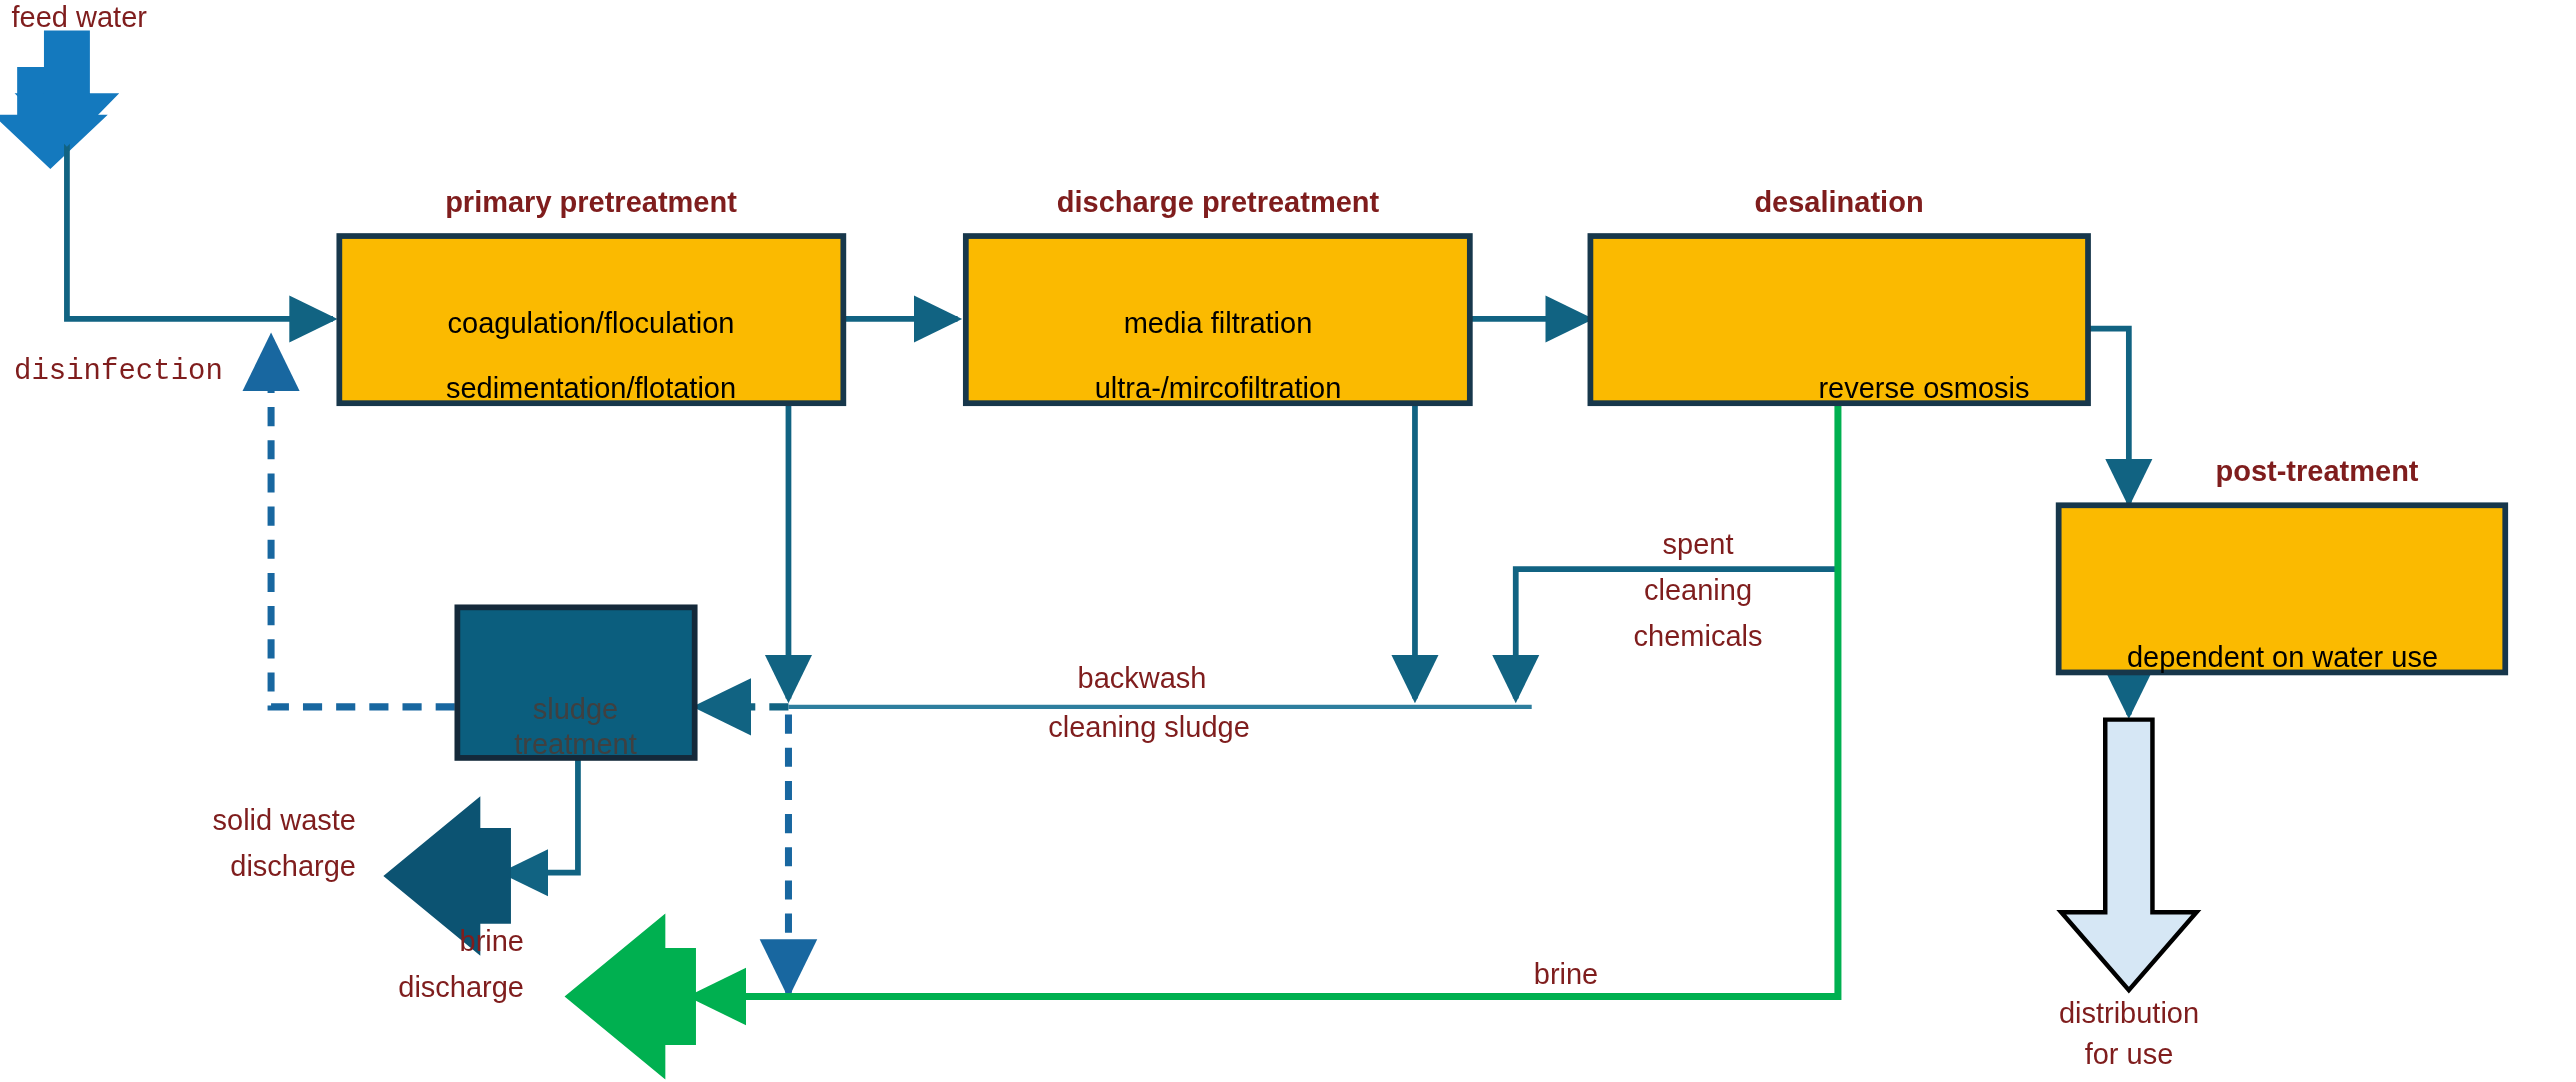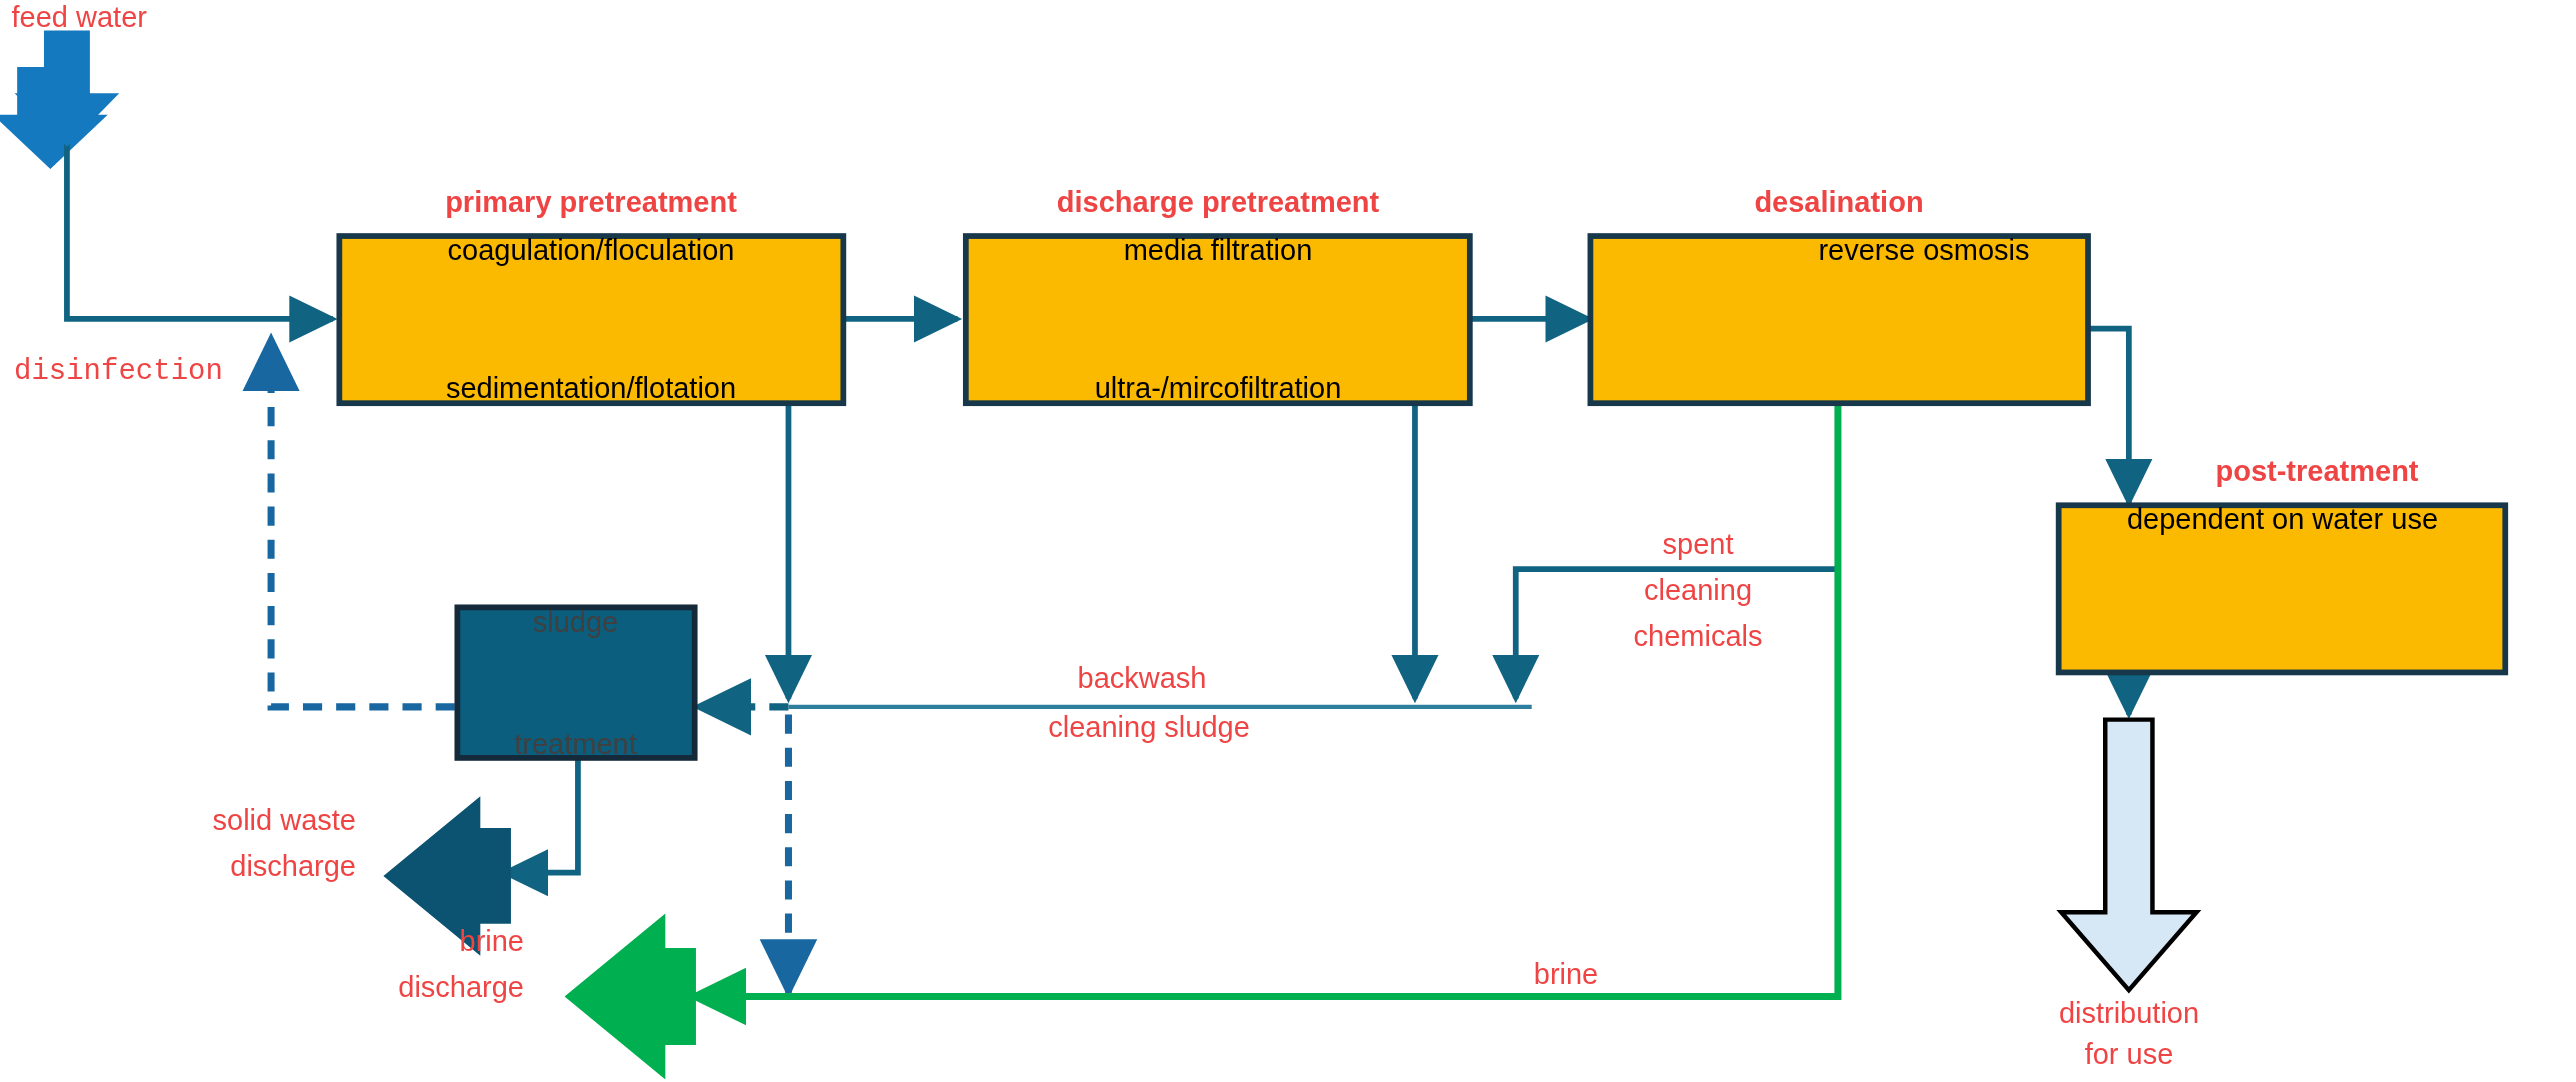--- a/index.html
+++ b/index.html
@@ -1,22 +1,22 @@
 <!DOCTYPE html>
 <html style="font-size:10.2px"><head>
 <meta charset="utf-8">
 <style>
   html,body{margin:0;padding:0;background:#ffffff;}
   body{font-family:"Liberation Sans", sans-serif;}
   #stage{position:relative;width:2576px;height:1082px;background:#fff;overflow:hidden;}
   svg{position:absolute;top:0;left:0;width:2576px;height:1082px;}
-  .lbl{position:absolute;color:#ef4444;font-family:"Liberation Sans",sans-serif;font-size:29px;line-height:1.18;white-space:pre;}
+  .lbl{position:absolute;color:#7f1d1d;font-family:"Liberation Sans",sans-serif;font-size:29px;line-height:1.18;white-space:pre;}
   .lbl.bold{font-weight:bold;}
   .lbl.ctr{text-align:center;transform:translateX(-50%);}
-  .boxtxt{position:absolute;display:flex;flex-direction:column;align-items:center;justify-content:space-between;
+  .boxtxt{position:absolute;display:flex;flex-direction:column;align-items:center;justify-content:flex-end;
           font-size:29px;color:#000;text-align:center;line-height:1.0;}
   .boxtxt span{display:block;}
   .boxtxt.dark span{color:#404040;}
   .boxtxt .l1{margin-bottom:36px;}
   .boxtxt.tight .l1{margin-bottom:6.4px;}
 </style>
 </head>
 <body>
 
 <div id="stage">

